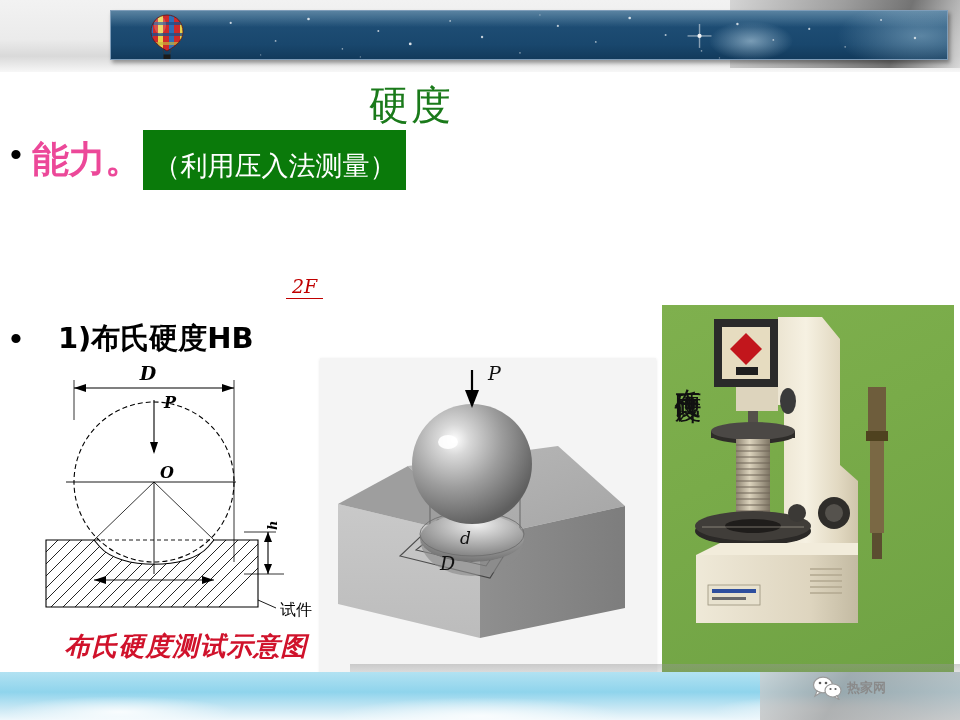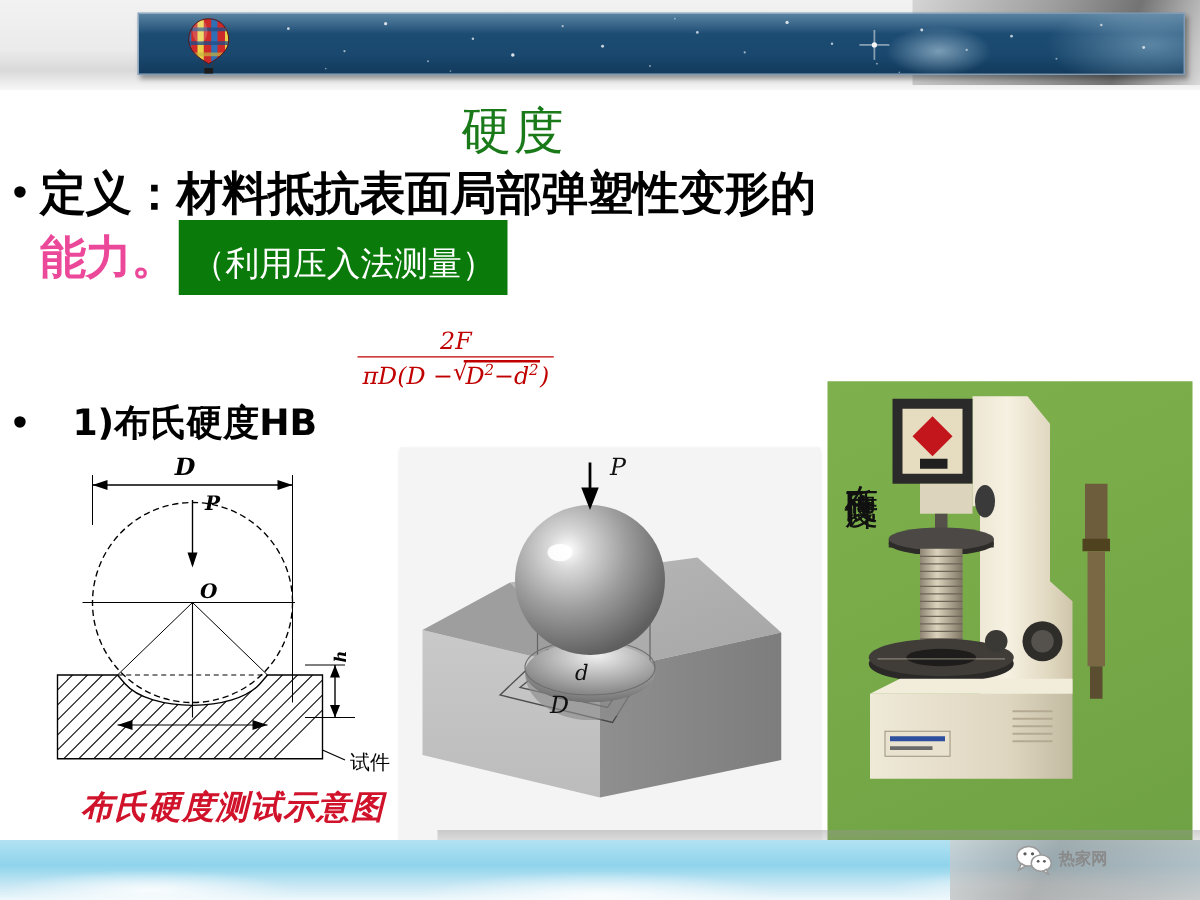--- a/index.html
+++ b/index.html
@@ -247,35 +247,31 @@
       <rect x="16.5" y="41.5" width="7" height="4.5" fill="#1b1b1b"></rect>
     </svg>
   </div>
 </div>
 
 <div id="slide-title">硬度</div>
 
 <div id="bullet-1">
   <span class="bullet-dot">•</span>
   <div id="bullet-1-body">
-    <div id="bullet-1-line1">定义：材料抵抗表面局部弹塑性变形的</div>
     <div id="bullet-1-line2row">
       <span id="bullet-1-line2">能力。</span>
       <span id="measure-box">（利用压入法测量）</span>
     </div>
   </div>
 </div>
 
 <div id="formula">
   <span id="formula-frac">
     <div id="formula-num">2F</div>
     <div id="formula-bar"></div>
-    <div id="formula-den">
-      <span>πD(D −</span><span class="sqrt-wrap"><span class="sqrt-bar"></span><span class="sqrt-in"><span>D</span><span class="sup">2</span><span>−</span><span>d</span><span class="sup">2</span></span></span><span>)</span>
-    </div>
   </span>
 </div>
 
 <div id="bullet-2">
   <span class="bullet-dot">•</span>
   <span id="bullet-2-label">1)布氏硬度HB</span>
 </div>
 
 <div id="panel-schematic">
   <svg viewBox="0 0 278 312" width="278" height="312">

